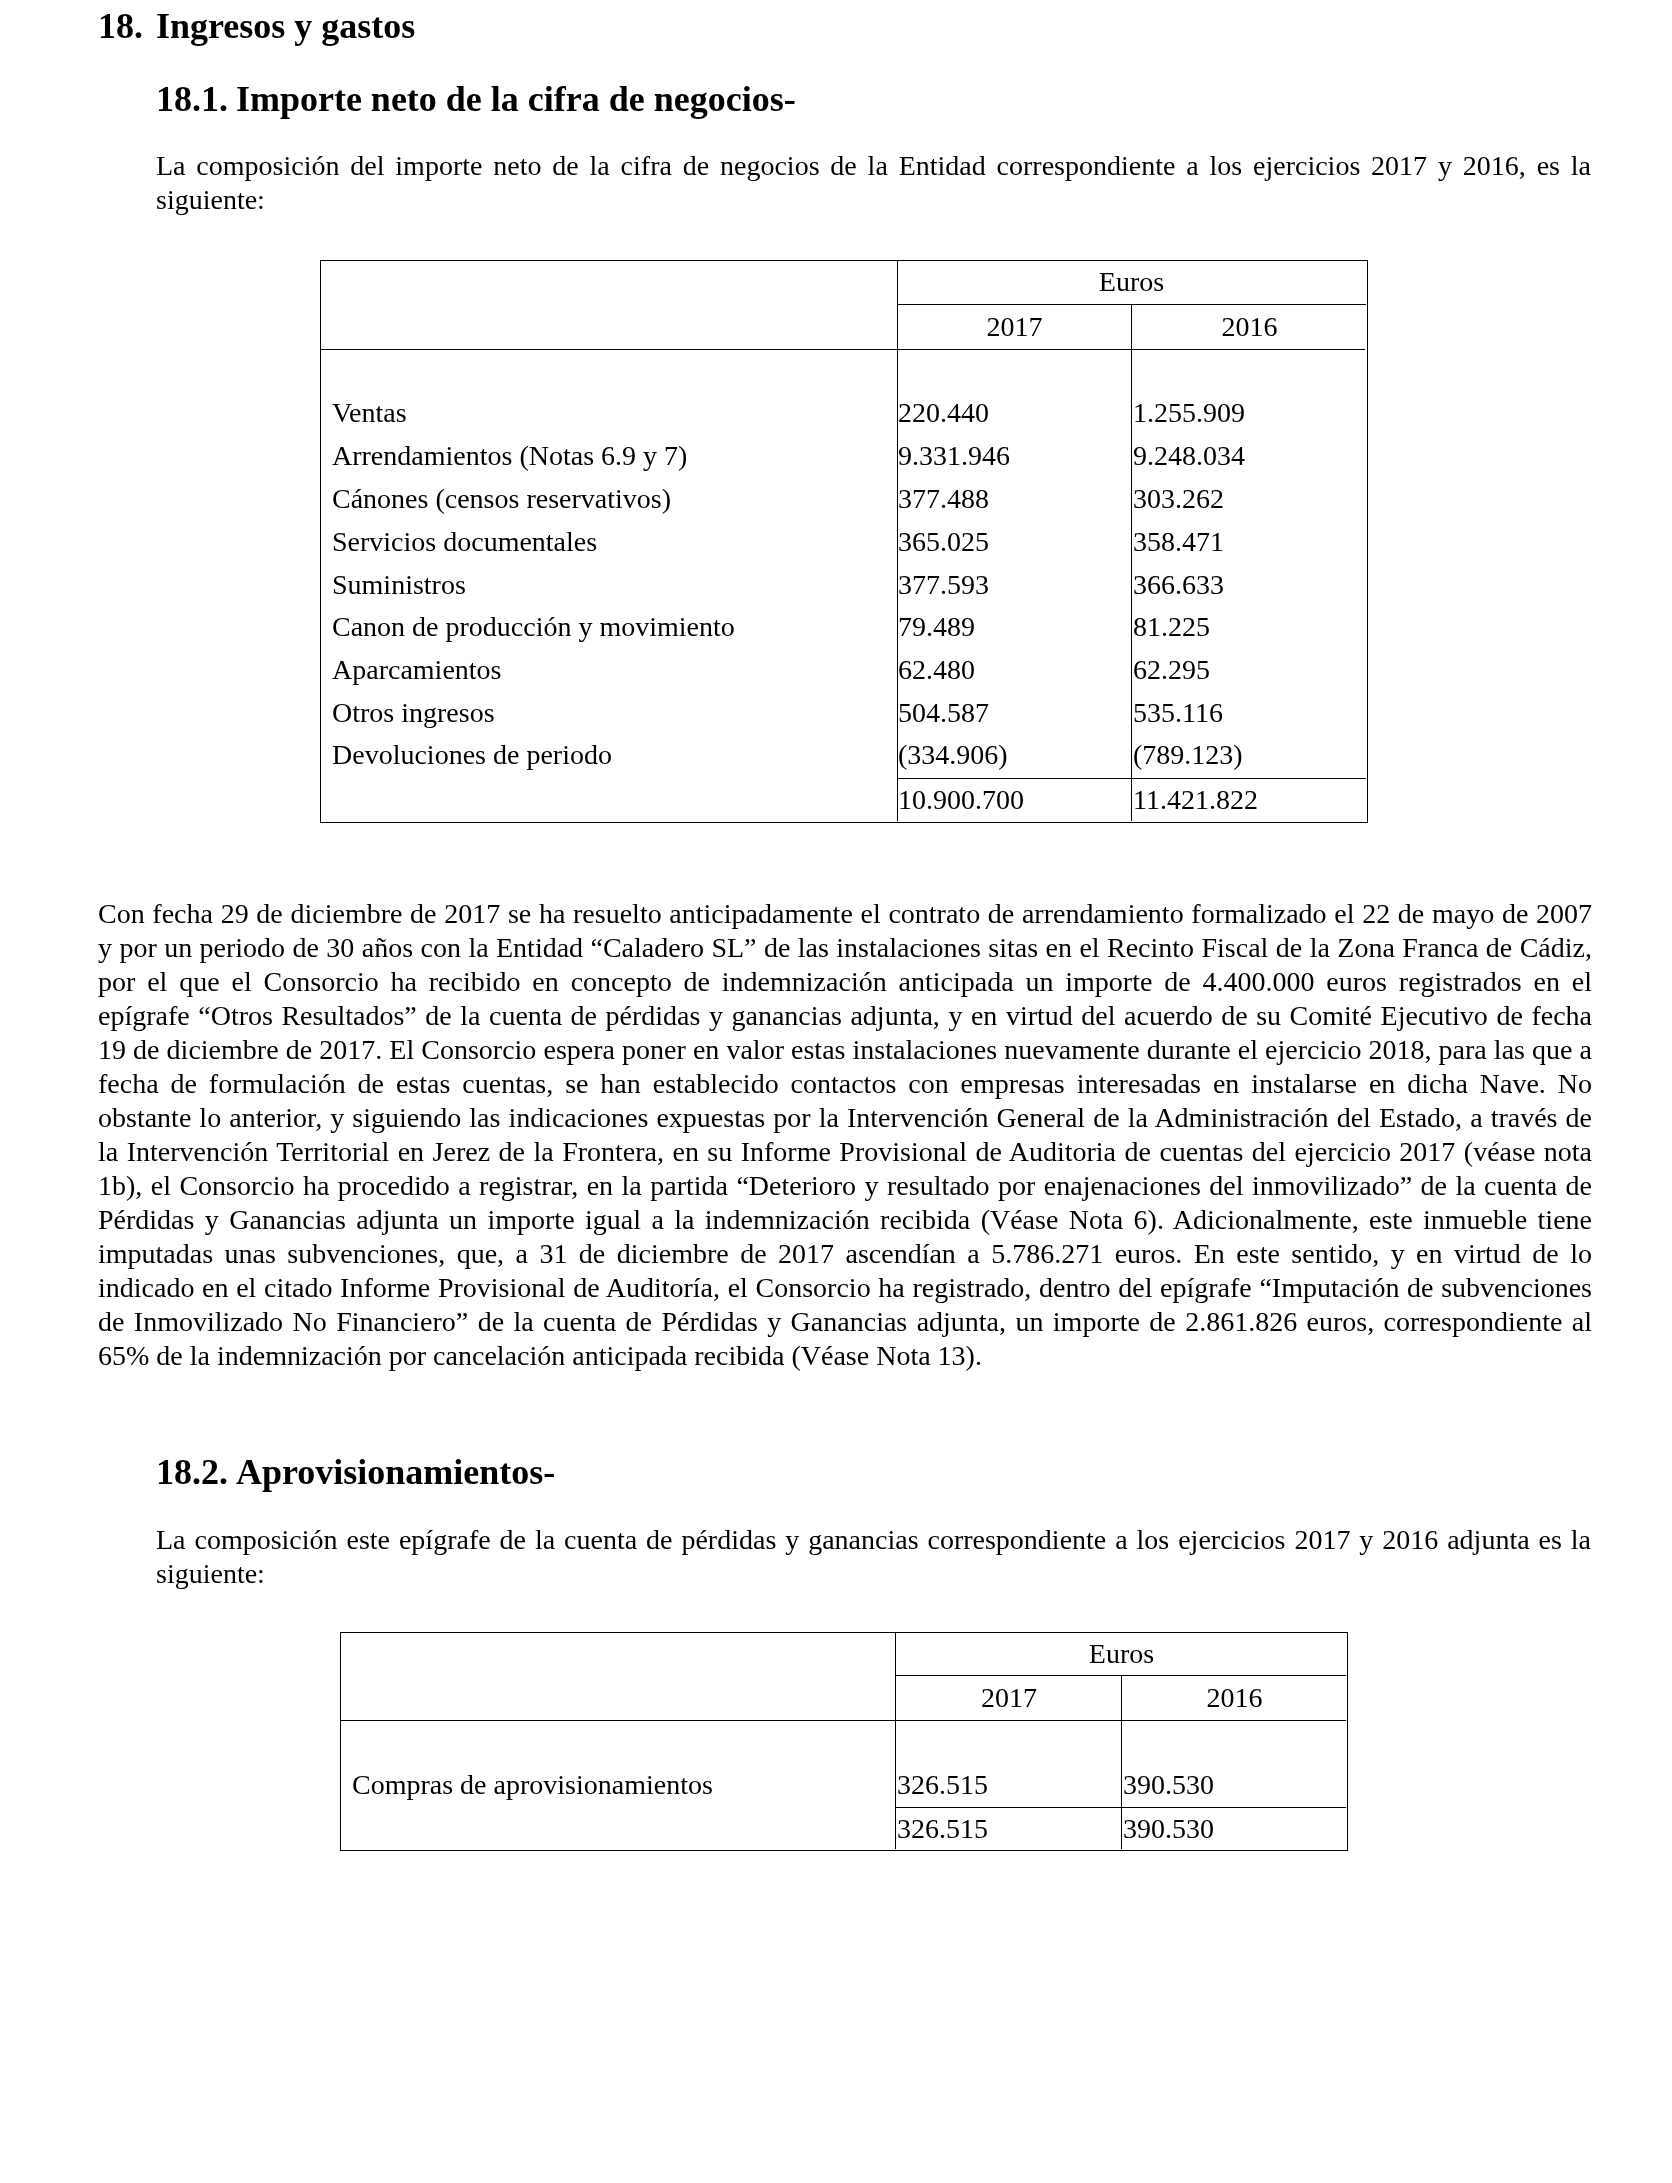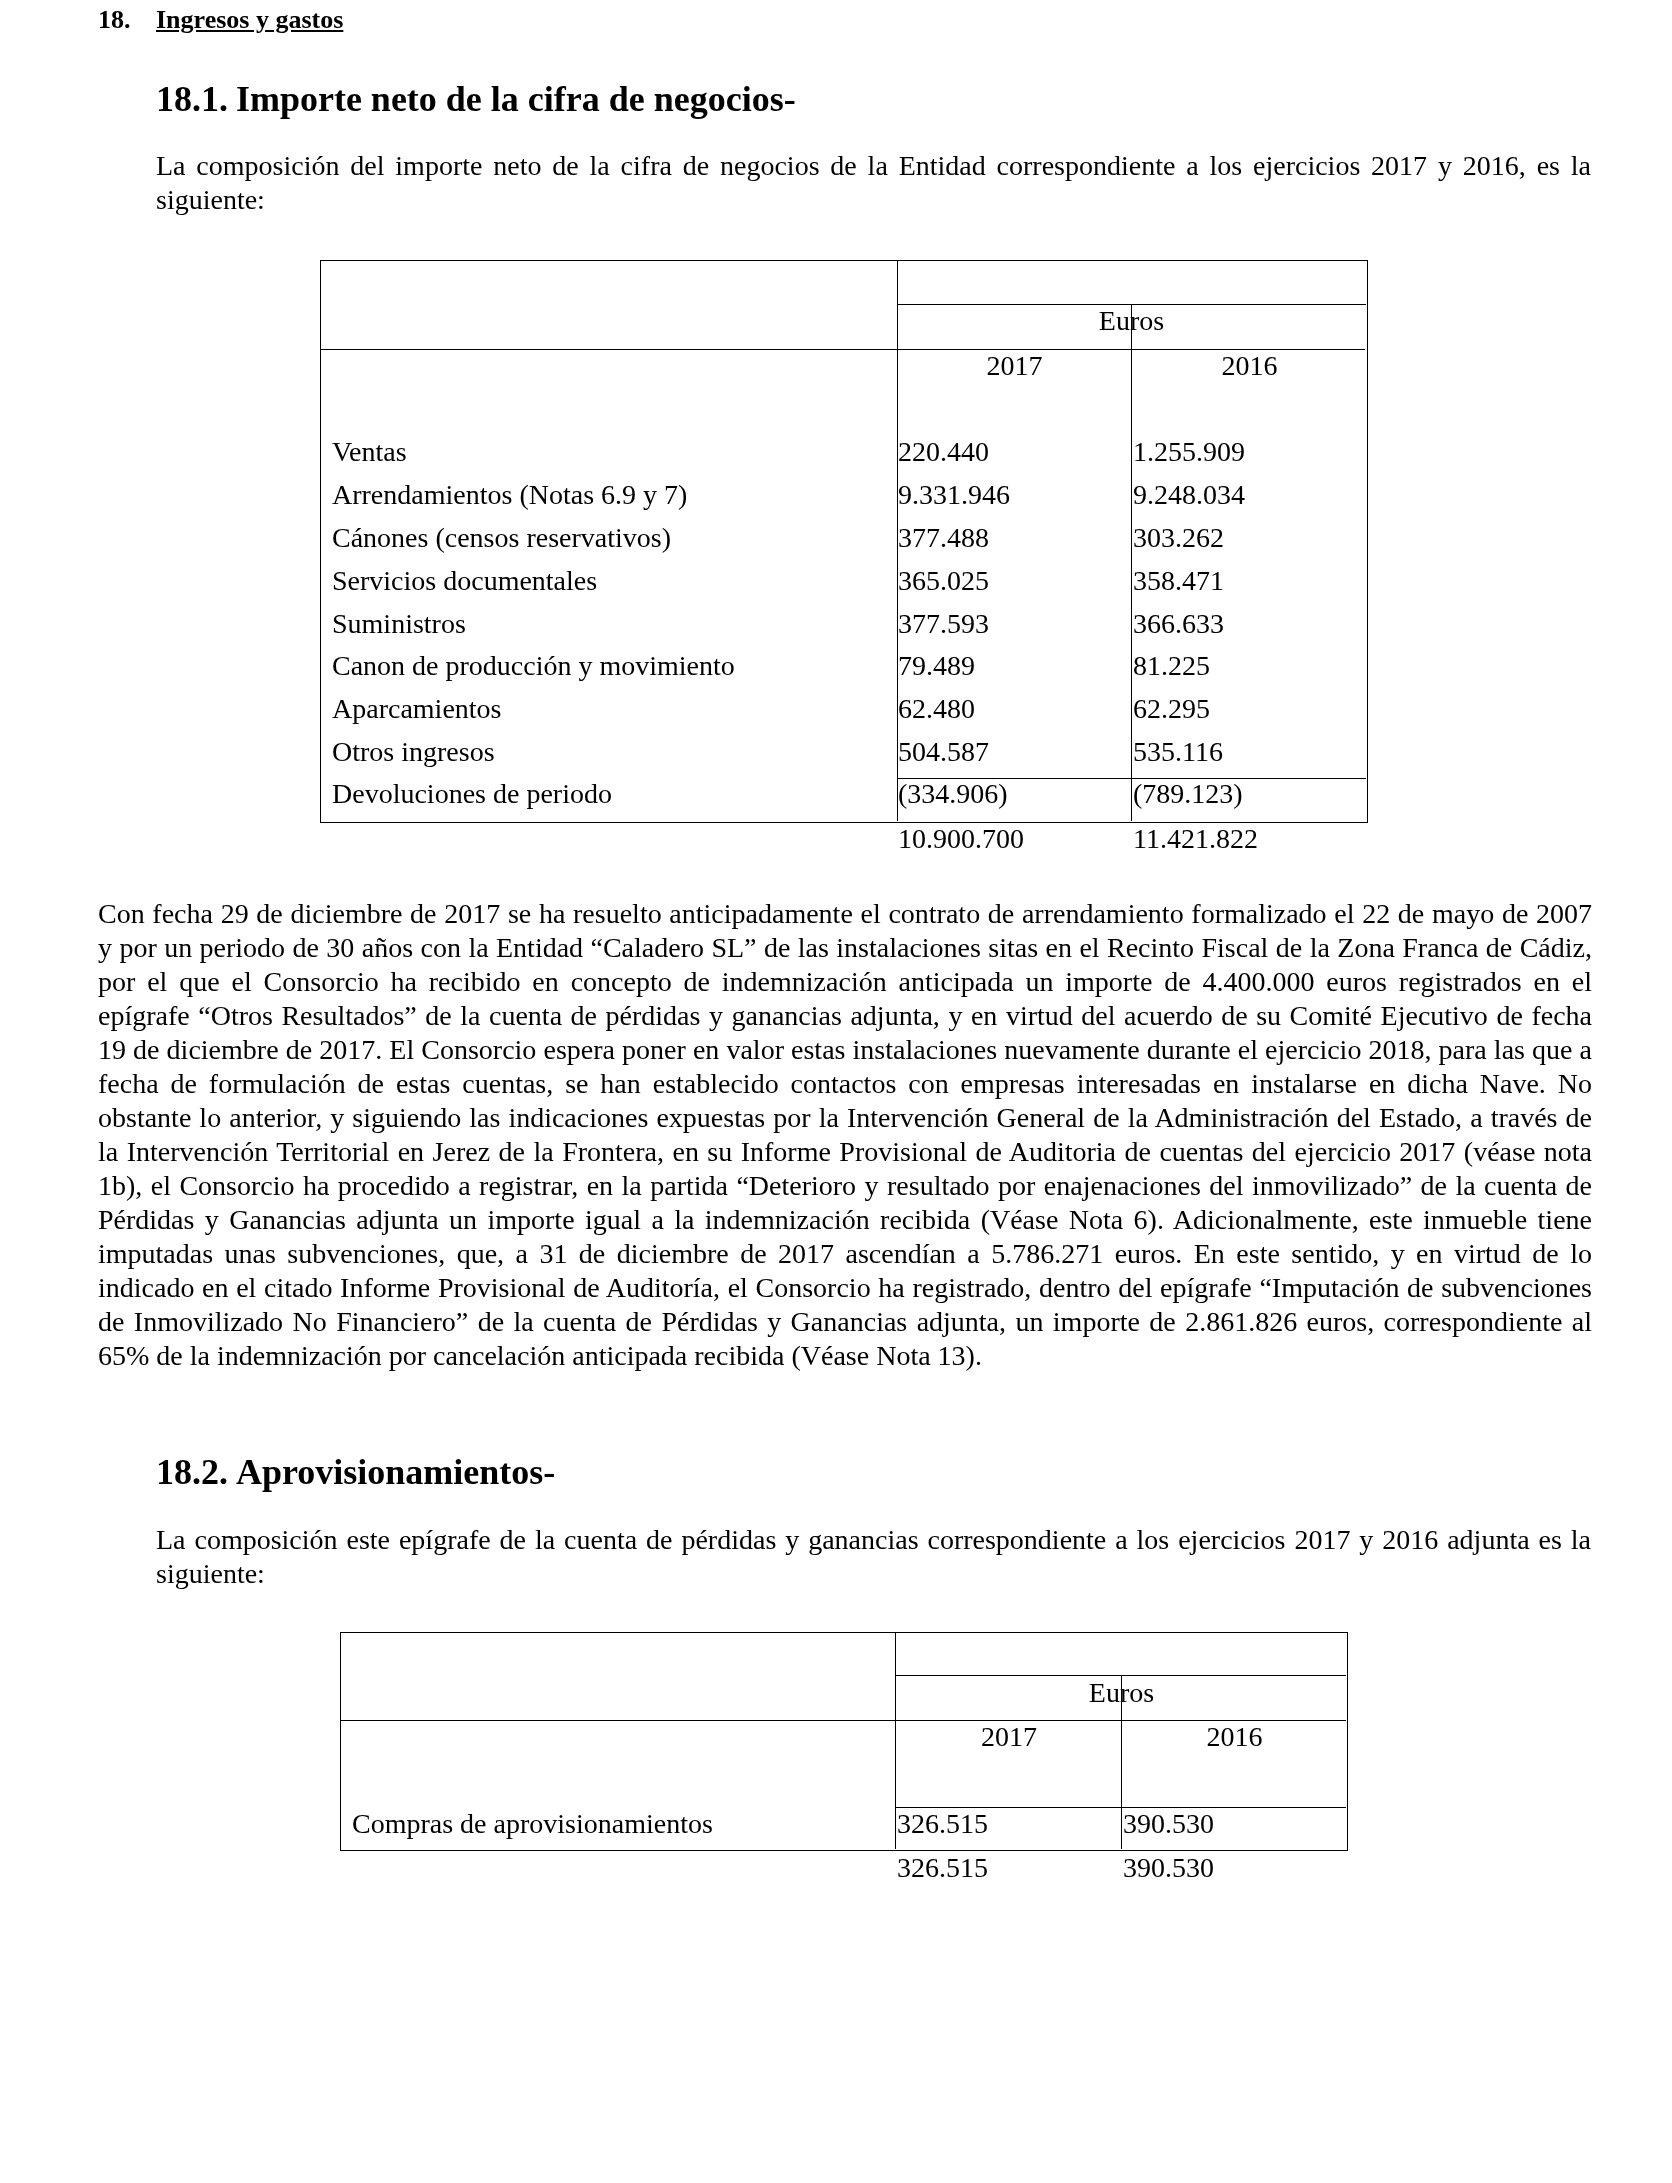--- a/index.html
+++ b/index.html
@@ -2,35 +2,35 @@
 <html style="font-size:12.6px"><head>
   <meta charset="utf-8">
   <style>
     html, body { margin: 0; padding: 0; background: #ffffff; }
     body {
       width: 1672px; height: 2183px; position: relative; overflow: hidden;
       font-family: "Liberation Serif", "DejaVu Serif", serif;
       color: #000000; font-size: 28px;
     }
     .abs { position: absolute; }
-    .h1 { left: 98px; top: 4.7px; font-weight: bold; font-size: 26px; white-space: nowrap; text-decoration: underline; }
+    .h1 { left: 98px; top: 4.7px; font-weight: bold; font-size: 36px; white-space: nowrap; }
     .h1 .num { display: inline-block; width: 58px; }
     .h2 { left: 156px; font-weight: bold; font-size: 36px; white-space: nowrap; }
     .h2 .num { margin-right: 7.9px; }
     .para {
       text-align: justify; line-height: 34px; font-size: 28px;
     }
     .intro { left: 156px; width: 1435px; }
     .body-para { left: 98px; width: 1494px; top: 897px; }
     .bold { font-weight: normal; }
 
     .tbl { position: absolute; border: 1.6px solid #000; box-sizing: border-box; }
     .vline { position: absolute; width: 0; border-left: 1.6px solid #000; }
     .hline { position: absolute; height: 0; border-top: 1.6px solid #000; }
-    .cell { position: absolute; white-space: nowrap; line-height: 42px; margin-top: 39px; }
+    .cell { position: absolute; white-space: nowrap; line-height: 42px; }
     .r { text-align: left; }
     .c { text-align: center; }
   </style>
 </head>
 <body>
 
 <div class="abs h1">
   <span class="num">18.</span><span>Ingresos y gastos</span>
 </div>
 

